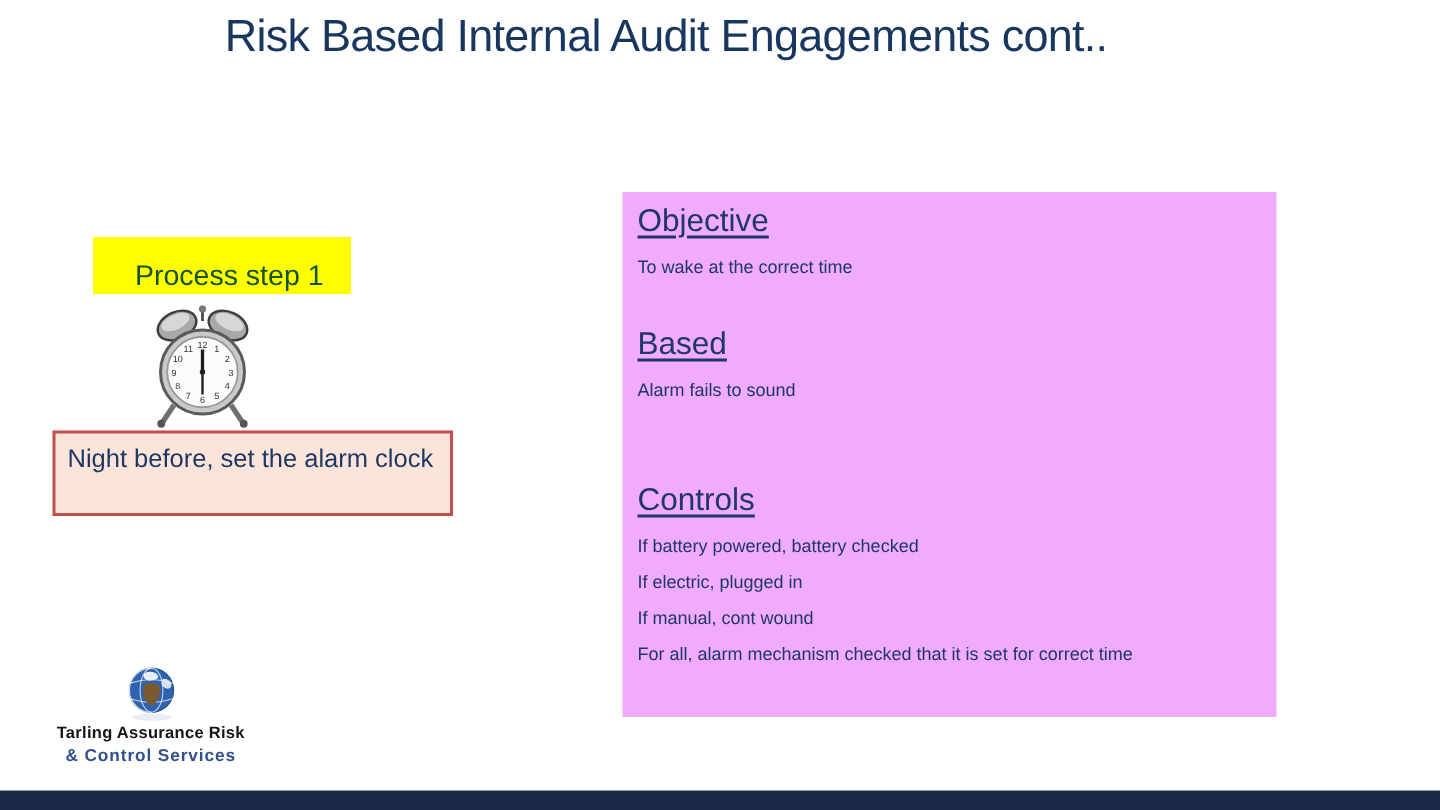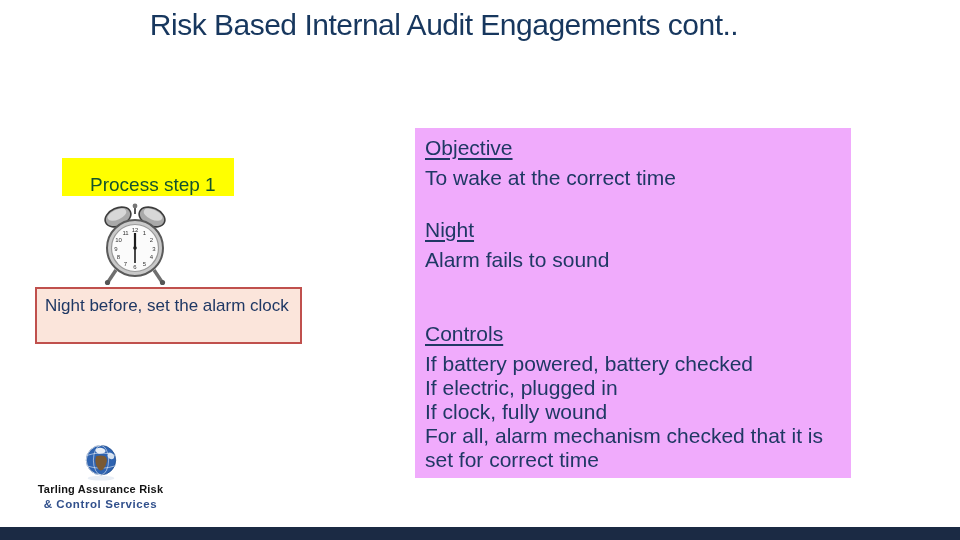--- a/index.html
+++ b/index.html
@@ -35,21 +35,21 @@
     position:absolute;left:415px;top:128px;width:436px;height:350px;
     background:#f0abfc;box-sizing:border-box;
     padding:8px 10px;color:#1F3864;
   }
   .section{margin-bottom:28px;}
   .section.controls{margin-top:50px;}
   .section-heading{
     font-size:21px;text-decoration:underline;text-underline-offset:3px;
     margin:0 0 6px 0;color:#1F3864;
   }
-  .section-line{font-size:21px;line-height:24px;color:#1F3864;}
+  .section-line{font-size:12px;line-height:24px;color:#1F3864;}
   .logo{position:absolute;left:8px;top:444px;width:185px;text-align:center;}
   .logo-globe{display:block;margin:0 auto;width:44px;height:38px;}
   .logo-name{
     font-size:11px;font-weight:bold;color:#141414;letter-spacing:0.2px;
     margin-top:1px;white-space:nowrap;
   }
   .logo-sub{
     font-size:11.5px;font-weight:bold;color:#31508C;letter-spacing:0.6px;
     margin-top:3px;
   }
@@ -114,28 +114,28 @@
 <div class="note-box">
   <span>Night before, set the alarm clock</span>
 </div>
 
 <div class="info-panel">
   <div class="section">
     <div class="section-heading">Objective</div>
     <div class="section-line">To wake at the correct time</div>
   </div>
   <div class="section">
-    <div class="section-heading">Night</div>
+    <div class="section-heading">Based</div>
     <div class="section-line">Alarm fails to sound</div>
   </div>
   <div class="section controls">
     <div class="section-heading">Controls</div>
     <div class="section-line">If battery powered, battery checked</div>
     <div class="section-line">If electric, plugged in</div>
-    <div class="section-line">If clock, fully wound</div>
+    <div class="section-line">If manual, cont wound</div>
     <div class="section-line">For all, alarm mechanism checked that it is set for correct time</div>
   </div>
 </div>
 
 <div class="logo">
   <svg class="logo-globe" viewBox="0 0 46 40">
     <ellipse cx="23" cy="36" rx="14" ry="2.5" fill="#e9eef5"></ellipse>
     <circle cx="23" cy="17" r="15.5" fill="#2E63B0" stroke="#1f4a8a" stroke-width="0.8"></circle>
 
     <path d="M23 1.5 A15.5 15.5 0 0 0 23 32.5" fill="none" stroke="#ffffff" stroke-width="0.9" opacity="0.8"></path>

